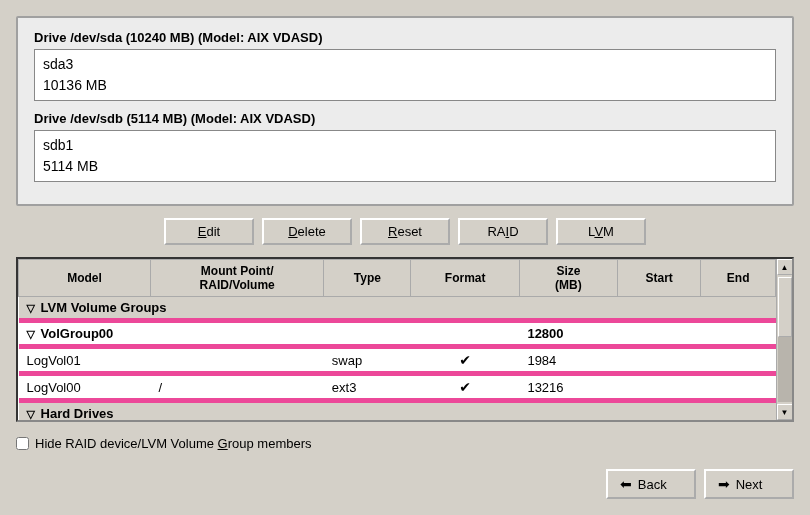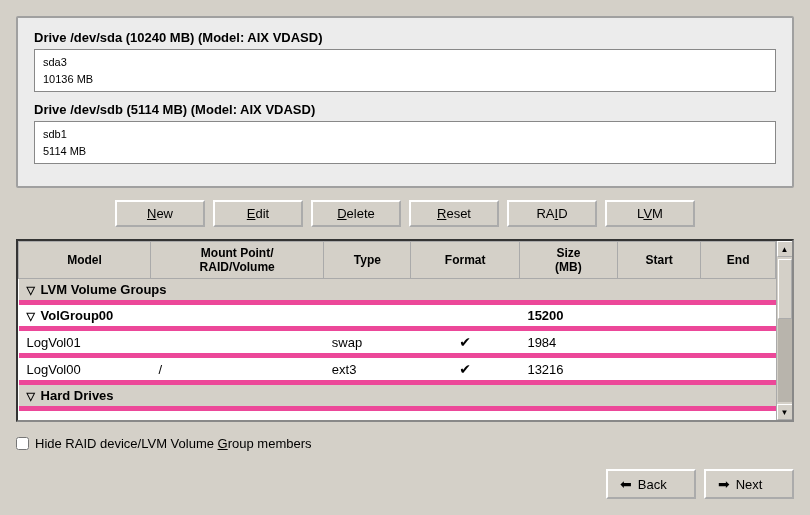--- a/index.html
+++ b/index.html
@@ -30,21 +30,21 @@
     .drive-label {
       font-weight: bold;
       font-size: 13px;
       margin-bottom: 4px;
     }
     .drive-info-box {
       border: 1px solid #888;
       background: #fff;
       padding: 4px 8px;
       margin-bottom: 10px;
-      font-size: 11px;
+      font-size: 14px;
       line-height: 1.5;
     }
     
     .button-row {
       display: flex;
       gap: 8px;
       justify-content: center;
       margin: 2px 0;
     }
     .btn {
@@ -197,21 +197,20 @@
       <div>10136 MB</div>
     </div>
     <div class="drive-label">Drive /dev/sdb (5114 MB) (Model: AIX VDASD)</div>
     <div class="drive-info-box">
       <div>sdb1</div>
       <div>5114 MB</div>
     </div>
   </div>
 
   <div class="button-row">
-    <button class="btn"><span class="underline">N</span>ew</button>
     <button class="btn"><span class="underline">E</span>dit</button>
     <button class="btn"><span class="underline">D</span>elete</button>
     <button class="btn"><span class="underline">R</span>eset</button>
     <button class="btn">RA<span class="underline">I</span>D</button>
     <button class="btn">L<span class="underline">V</span>M</button>
   </div>
 
   <div class="table-area">
     <div class="table-scroll">
       <table class="partition-table">
@@ -234,21 +233,21 @@
               <span>LVM Volume Groups</span>
             </td>
           </tr>
 
           <tr class="sub-header">
             <td class="indent1" colspan="3">
               <span class="tree-arrow">▽</span>
               <span>VolGroup00</span>
             </td>
             <td></td>
-            <td>15200</td>
+            <td>12800</td>
             <td></td>
             <td></td>
           </tr>
 
           <tr class="data-row">
             <td class="indent2">LogVol01</td>
             <td></td>
             <td>swap</td>
             <td style="text-align:center;"><span class="checkmark">✔</span></td>
             <td>1984</td>

